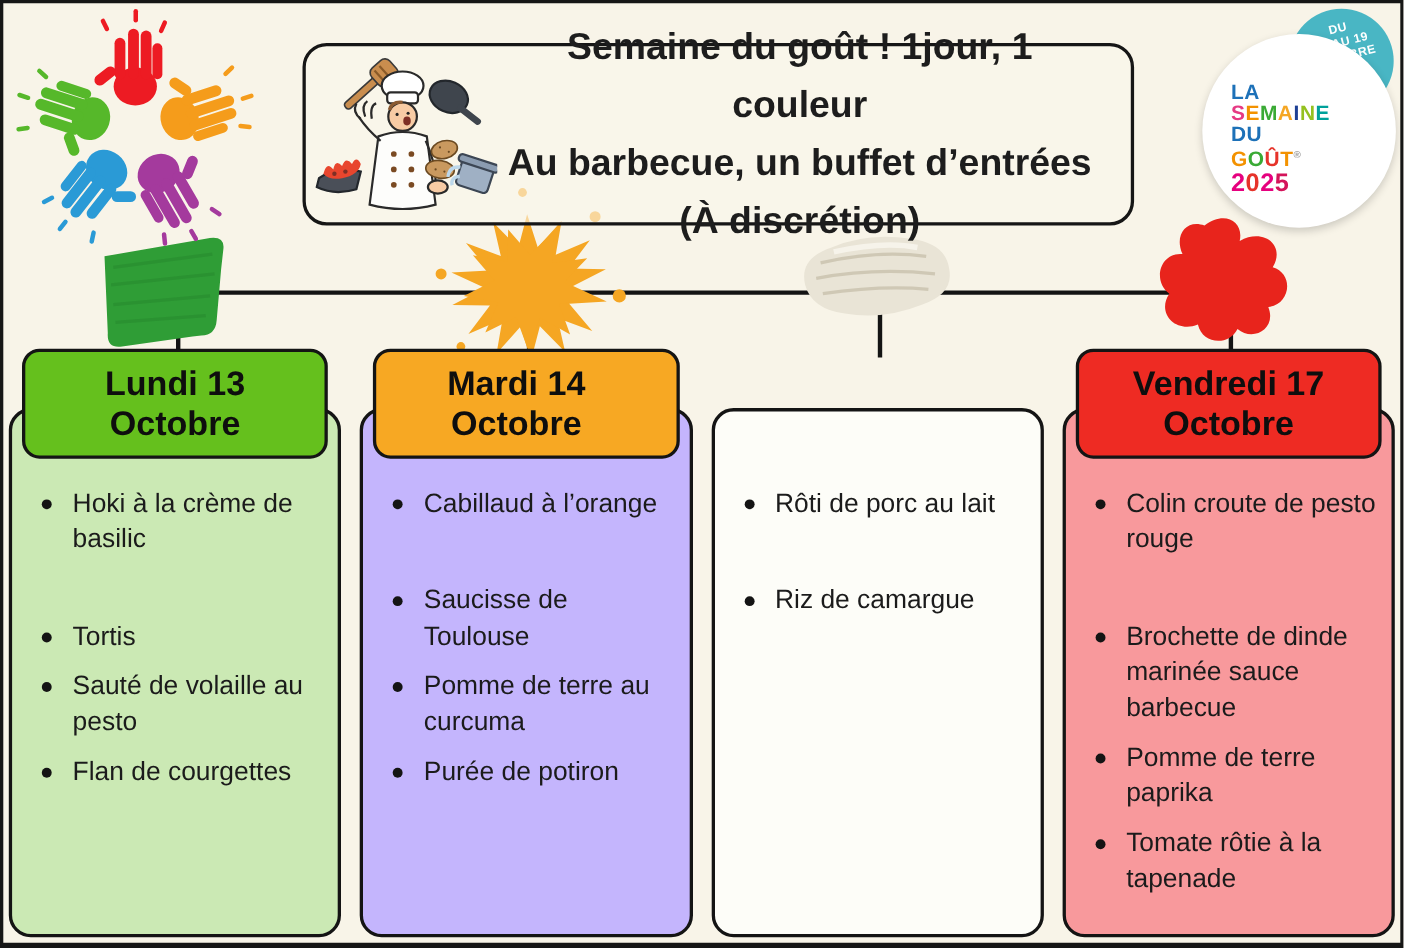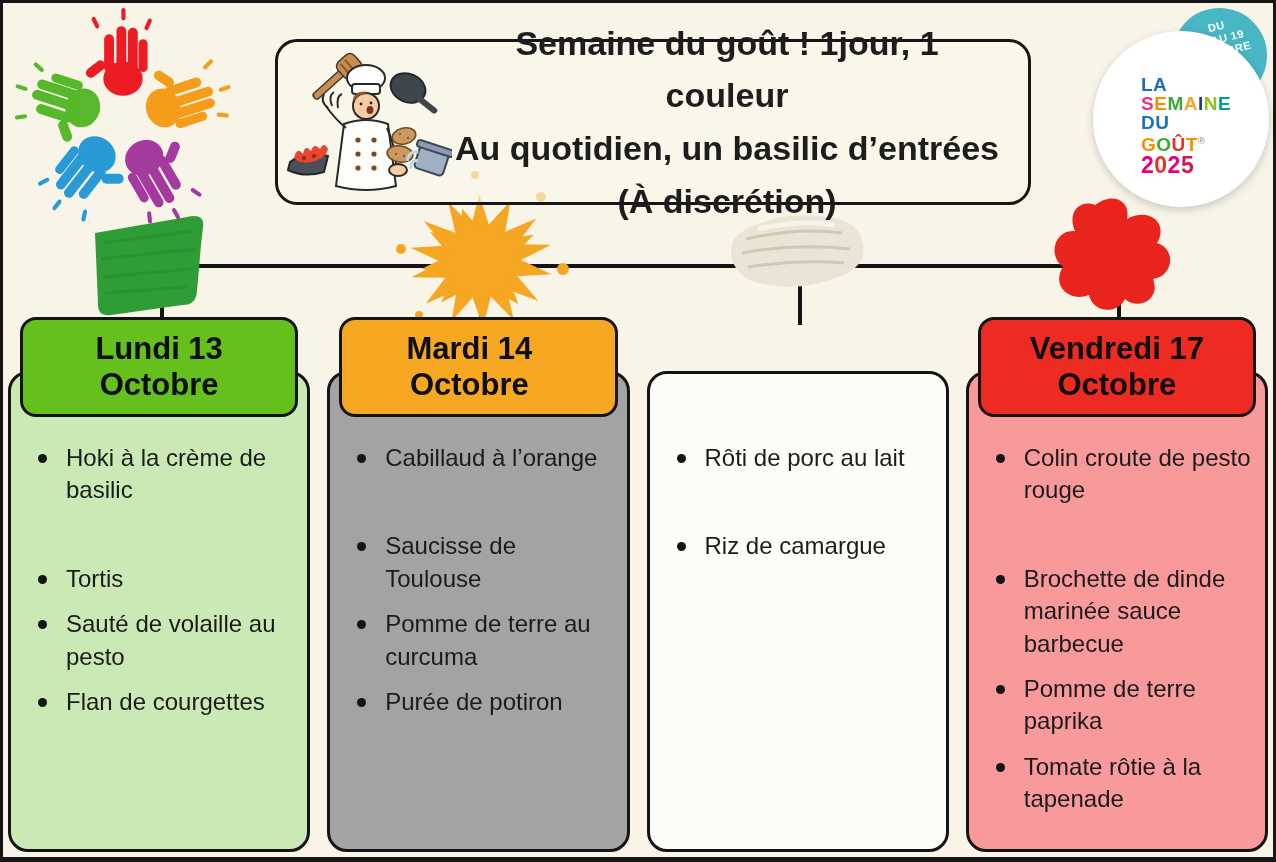--- a/index.html
+++ b/index.html
@@ -24,21 +24,21 @@
     background:#49b6c4; border-radius:50%; z-index:4; color:#fff;
     font-weight:700; text-align:center;
   }
   .logo-badge .badge-rot{transform:rotate(-14deg); margin-top:12px;}
   .logo-badge .bl{font-size:11px; line-height:13px; letter-spacing:.5px;}
   .logo-circle{
     position:absolute; left:1090px; top:28px; width:176px; height:176px;
     background:#ffffff; border-radius:50%; z-index:5;
     box-shadow:0 3px 8px rgba(0,0,0,.18);
   }
-  .wordmark{position:absolute; left:48px; top:44px;}
+  .wordmark{position:absolute; left:26px; top:44px;}
   .wm-line{font-size:19px; font-weight:800; line-height:19px; letter-spacing:.5px;}
   .wm-year{font-size:23px; margin-top:2px;}
   .wm-line span.reg{font-size:9px; vertical-align:super;}
   
   .columns{
     position:absolute; left:5px; right:5px; top:314px; bottom:5px;
     display:flex; gap:17px; z-index:2;
   }
   .col{flex:1; position:relative;}
   .day-header{
@@ -150,21 +150,21 @@
 
         <g transform="rotate(18 146 118)">
           <rect x="132" y="104" width="30" height="24" rx="4" fill="#9fb0c4" stroke="#3c4654" stroke-width="2"></rect>
           <rect x="128" y="100" width="38" height="7" rx="3" fill="#8b9cb1" stroke="#3c4654" stroke-width="2"></rect>
           <path d="M132,112 q-10,2 -8,12 M134,120 q-8,4 -4,10" fill="none" stroke="#bcd7ea" stroke-width="3"></path>
         </g>
       </svg>
     </div>
     <div class="banner-text">
       <p>Semaine du goût ! 1jour, 1 couleur</p>
-      <p>Au quotidien, un basilic d’entrées</p>
+      <p>Au barbecue, un buffet d’entrées</p>
       <p>(À discrétion)</p>
     </div>
   </div>
 
   <div class="logo-badge">
     <div class="badge-rot">
       <div class="bl">DU</div>
       <div class="bl">13 AU 19</div>
       <div class="bl">OCTOBRE</div>
     </div>
@@ -222,21 +222,21 @@
         <ul>
             <li>Hoki à la crème de basilic</li>
             <li>Tortis</li>
             <li>Sauté de volaille au pesto</li>
             <li>Flan de courgettes</li>
           </ul>
       </div>
     </section>
     <section class="col">
       <header class="day-header" style="background: rgb(247, 168, 35); padding-left: 10px;">Mardi 14 Octobre</header>
-      <div class="card" style="background: #a3a3a3;">
+      <div class="card" style="background: #c4b5fd;">
         <ul>
             <li>Cabillaud à l’orange</li>
             <li>Saucisse de Toulouse</li>
             <li>Pomme de terre au curcuma</li>
             <li>Purée de potiron</li>
           </ul>
       </div>
     </section>
     <section class="col">
       <div class="card" style="background: rgb(253, 253, 248);">

